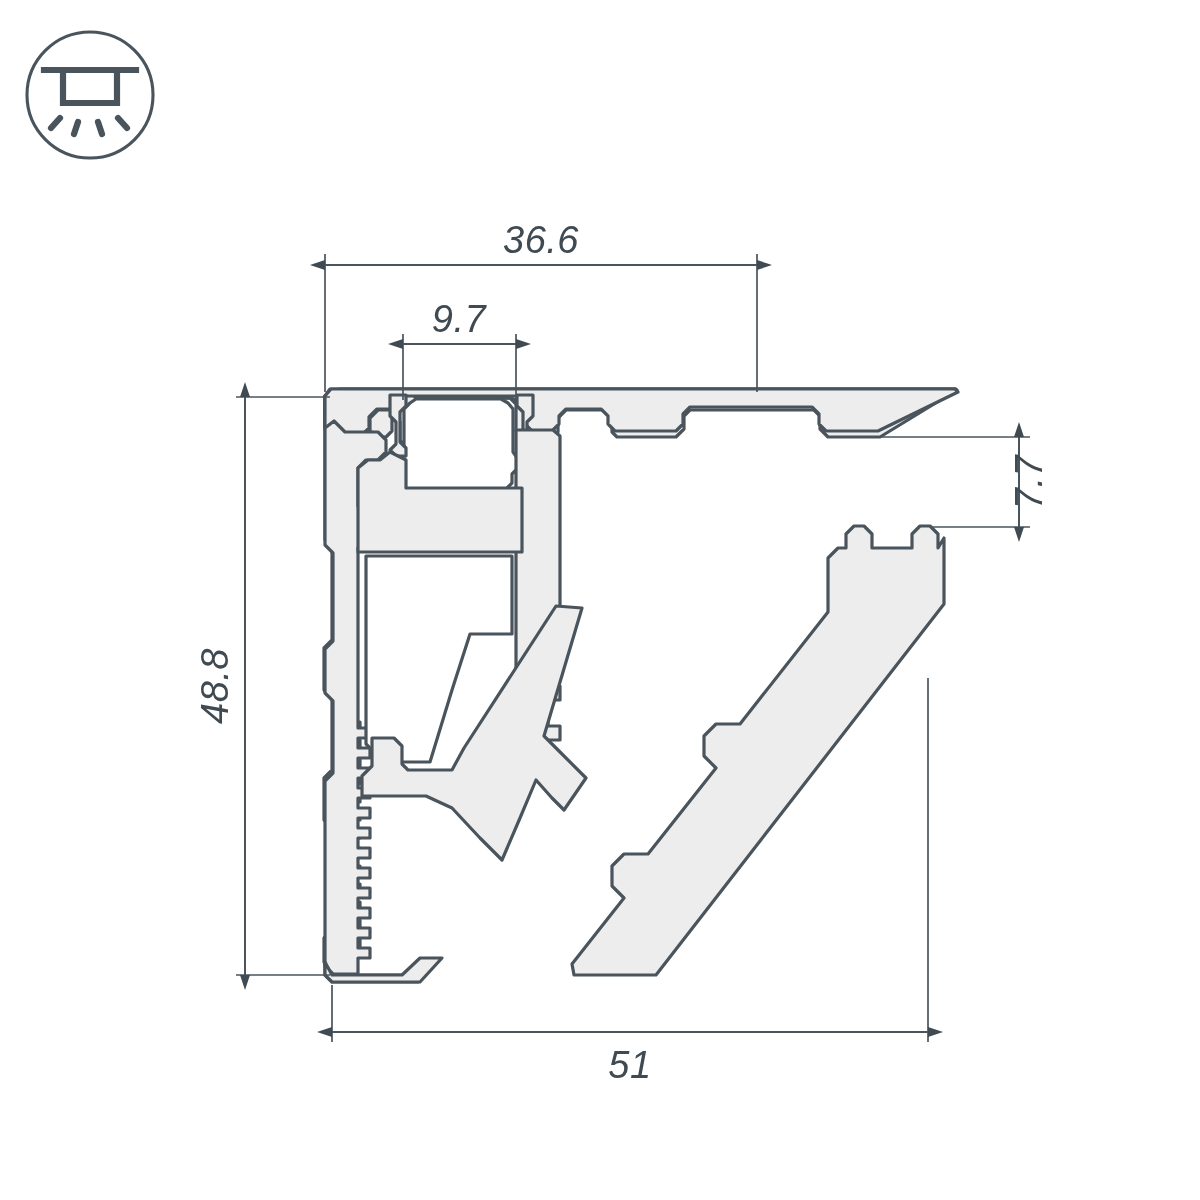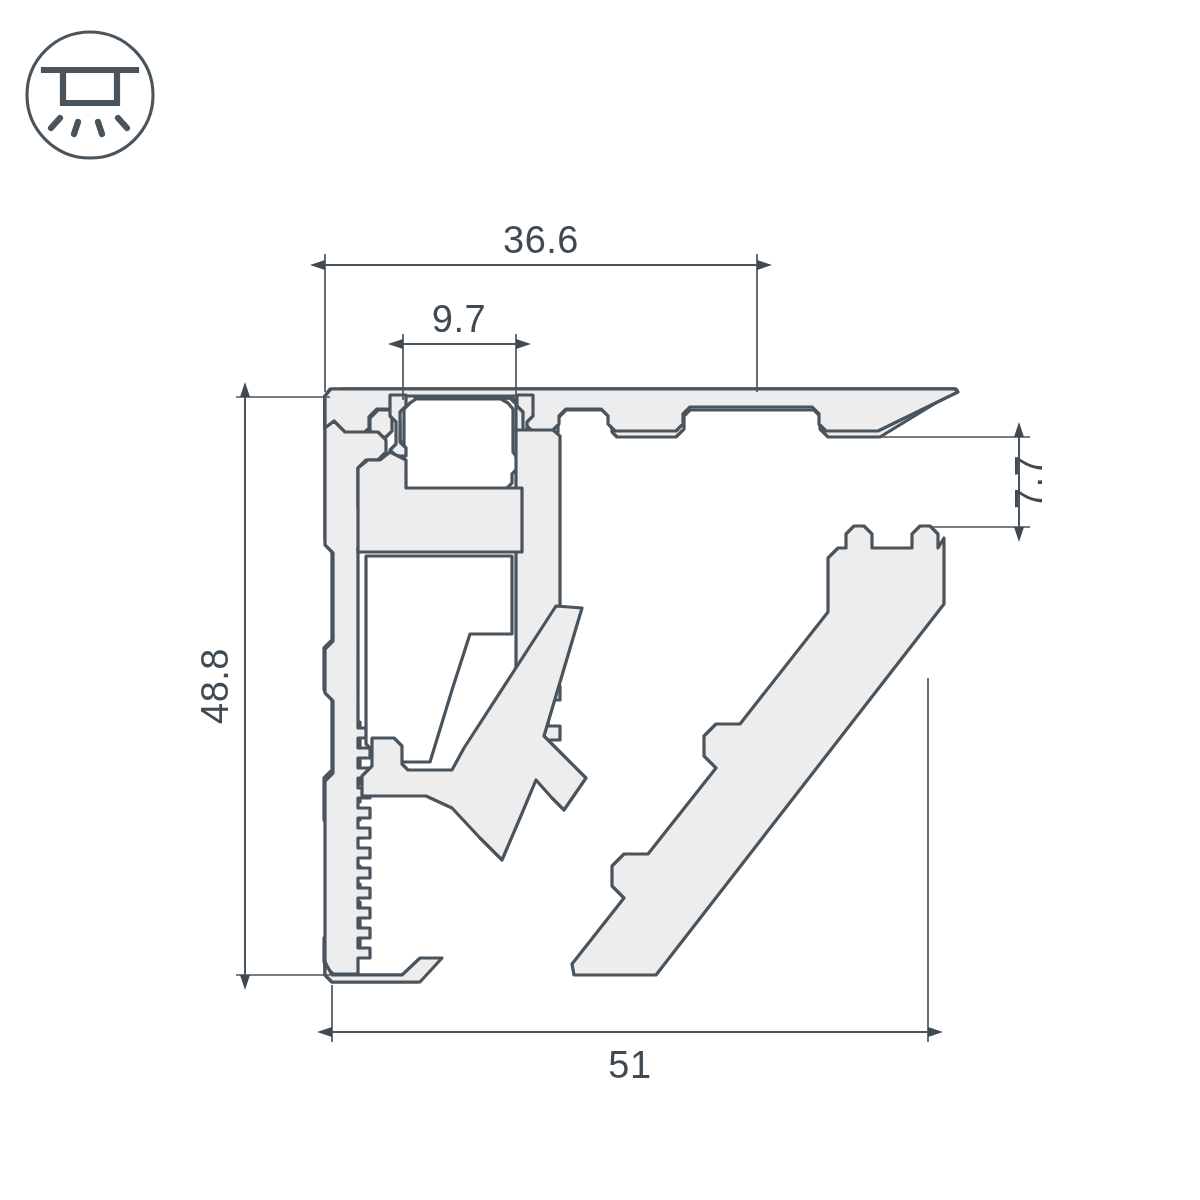--- a/index.html
+++ b/index.html
@@ -12,20 +12,21 @@
     width: 1200px;
     height: 1200px;
     font-family: "Liberation Sans", sans-serif;
     overflow: hidden;
   }
   #sheet {
     position: relative;
     width: 1200px;
     height: 1200px;
     background: #ffffff;
+    font-style: italic;
   }
   #drawing {
     position: absolute;
     left: 0;
     top: 0;
     width: 1200px;
     height: 1200px;
   }
   .dim-text {
     font-family: "Liberation Sans", sans-serif;

